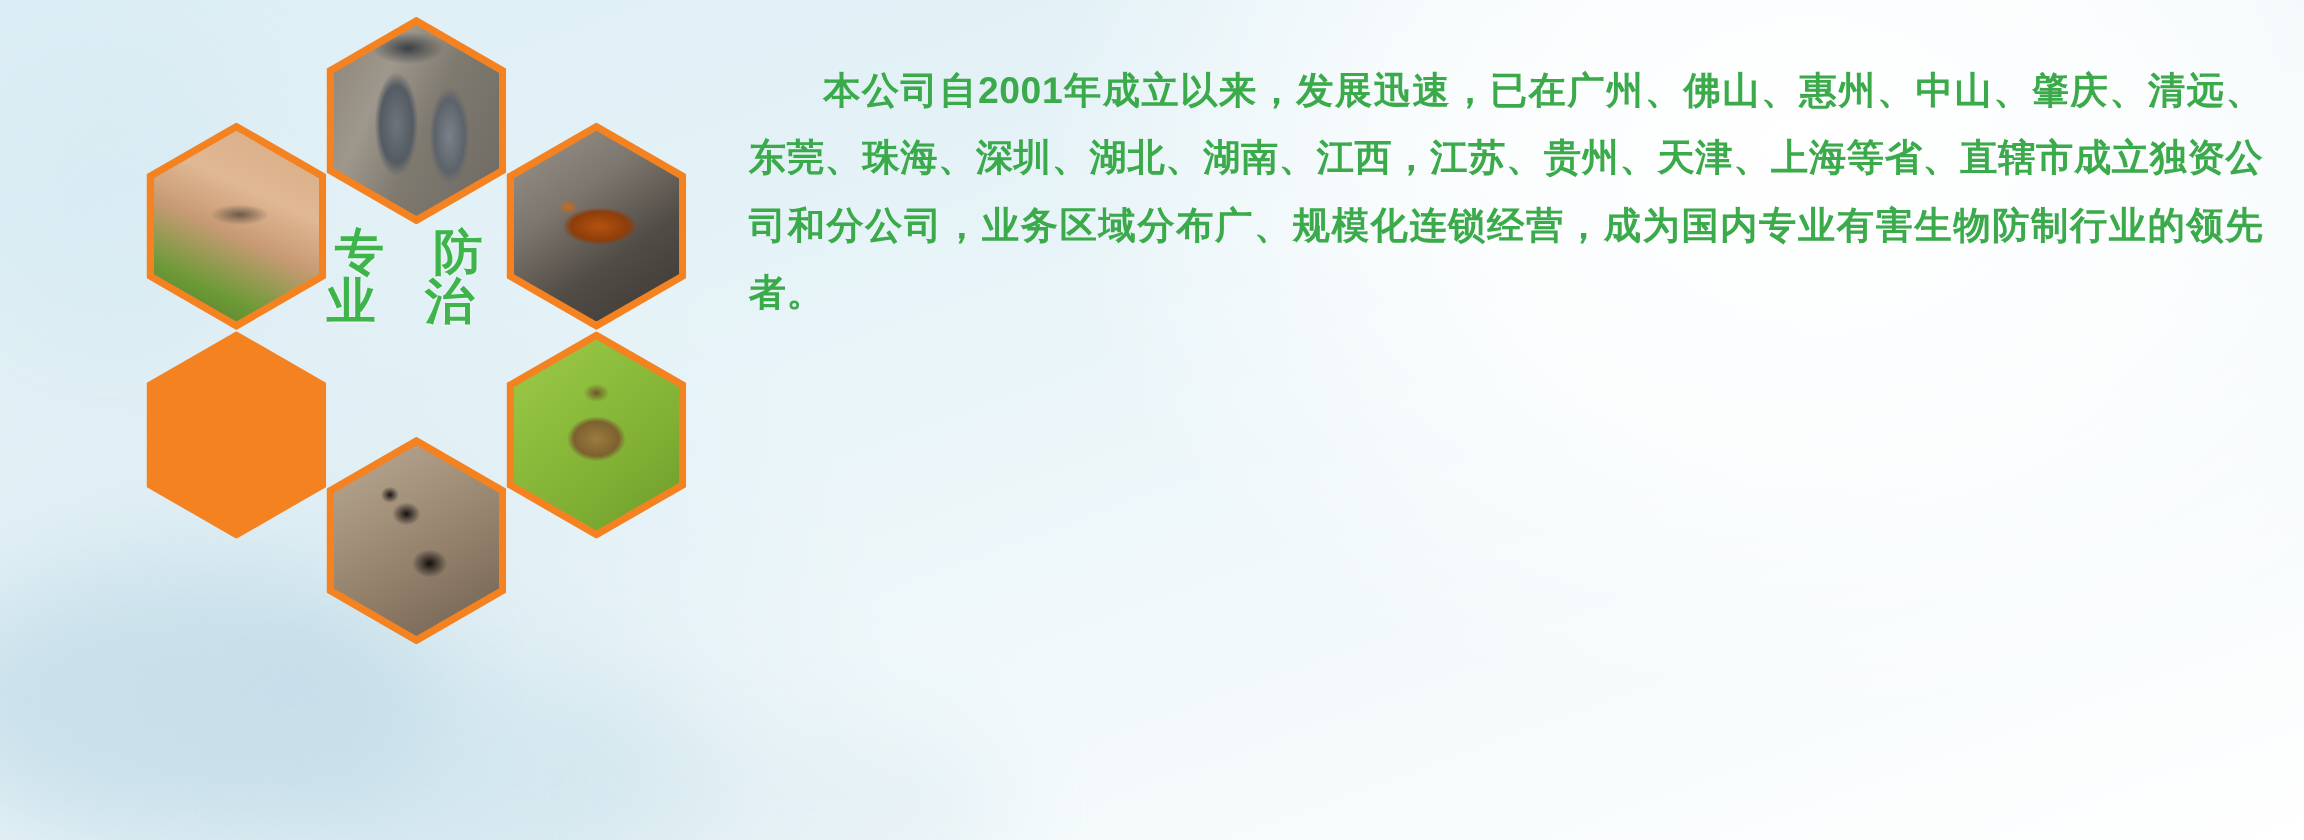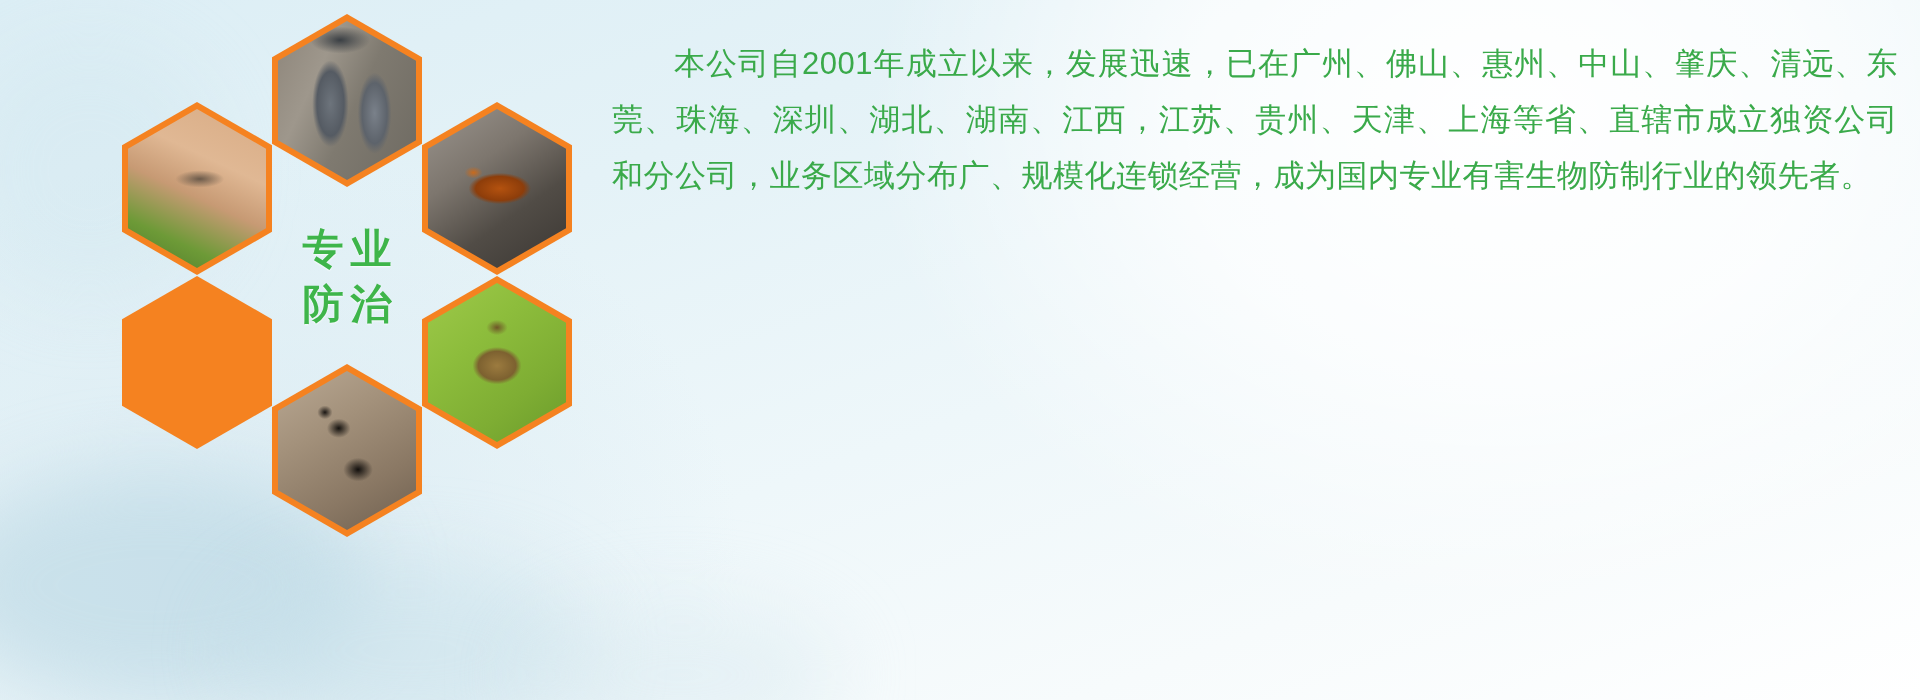--- a/index.html
+++ b/index.html
@@ -83,35 +83,35 @@
   
   .hex.h-rats     {left:186px;top:0px;}
   .hex.h-mosquito {left:36px;top:88px;}
   .hex.h-roach    {left:336px;top:88px;}
   .hex.h-flies    {left:36px;top:262px;}
   .hex.h-ant      {left:186px;top:350px;}
   .hex.h-bug      {left:336px;top:262px;}
 
   #hex-center-label{
     position:absolute;left:186px;top:176px;width:150px;height:173px;
-    display:flex;flex-direction:column;align-items:center;justify-content:center;
+    display:flex;justify-content:center;
     gap:14px;z-index:4;
   }
   #hex-center-label .ln{
     color:#3eb54a;font-size:41px;font-weight:bold;letter-spacing:7px;
     line-height:1;text-indent:7px;
     text-shadow:0 1px 2px rgba(255,255,255,0.8);
   }
 
   
   #copy{position:absolute;left:612px;top:36px;width:1286px;}
   #intro-paragraph{
-    color:#3aaa4a;font-size:31px;line-height:56px;font-weight:normal;
+    color:#3aaa4a;font-size:31px;line-height:56px;font-weight:bold;
     text-align:justify;text-indent:62px;letter-spacing:0.5px;
-    margin:0;
+    margin:12px;
   }
   #contact-block{position:absolute;left:612px;top:398px;width:1286px;}
   .contact-line{
     color:#3aaa4a;font-weight:bold;font-size:54px;line-height:72px;
     letter-spacing:2px;white-space:nowrap;
   }
   .contact-line.secondary{padding-left:286px;}
 </style>
 </head>
 <body>

